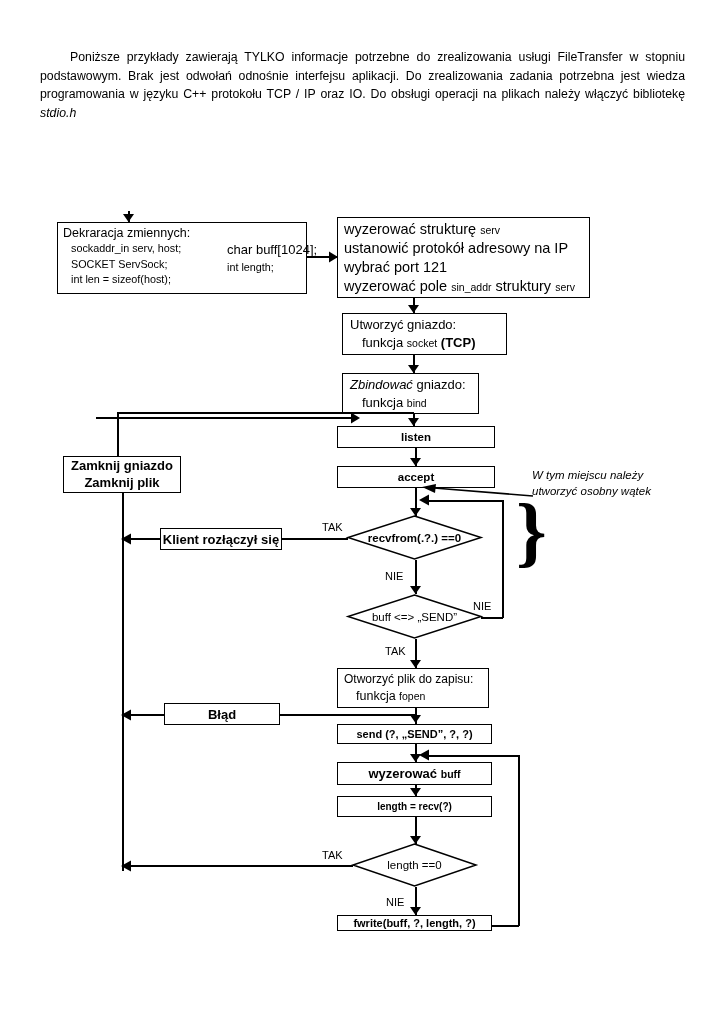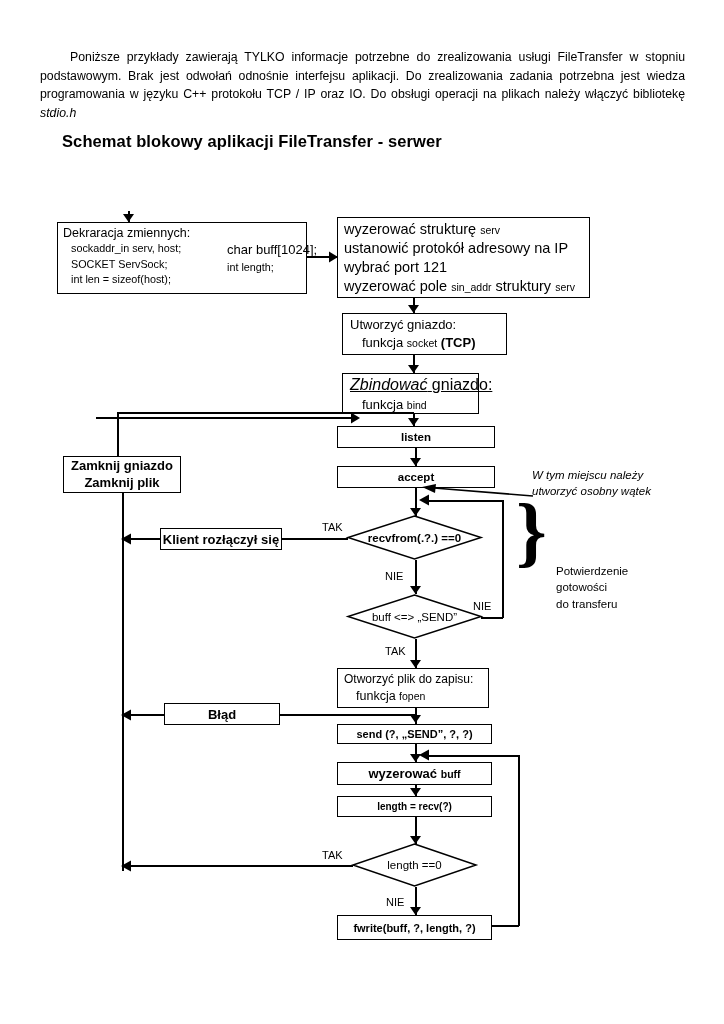--- a/index.html
+++ b/index.html
@@ -43,21 +43,20 @@
   .brace{position:absolute;font-size:78px;line-height:1;font-family:"Liberation Serif",serif;font-weight:bold;}
   .arrowsvg{position:absolute;overflow:visible;}
 </style>
 </head>
 <body>
 
 <div id="page">
 
   <div class="intro"><span class="indent"></span><span>Poniższe przykłady zawierają TYLKO informacje potrzebne do zrealizowania usługi FileTransfer w stopniu podstawowym. Brak jest odwołań odnośnie interfejsu aplikacji. Do zrealizowania zadania potrzebna jest wiedza programowania w języku C++ protokołu TCP / IP oraz IO. Do obsługi operacji na plikach należy włączyć bibliotekę </span><i>stdio.h</i></div>
 
-  <div class="title">Schemat blokowy aplikacji FileTransfer - serwer</div>
 
 
   <div class="node" style="left:57px;top:222px;width:250px;height:72px;padding:3px 5px 0 5px;justify-content:flex-start;">
     <span class="ln l md">Dekraracja zmiennych:</span>
     <div style="position:relative;height:48px;">
       <div style="position:absolute;left:8px;top:1px;">
         <span class="ln sm" style="font-size:10.8px;line-height:1.45;">sockaddr_in serv, host;</span>
         <span class="ln sm" style="font-size:10.8px;line-height:1.45;">SOCKET ServSock;</span>
         <span class="ln sm" style="font-size:10.8px;line-height:1.45;">int len = sizeof(host);</span>
       </div>
@@ -74,21 +73,21 @@
     <span class="ln l bg" style="line-height:1.32;">wybrać port 121</span>
     <span class="ln l bg" style="line-height:1.32;"><span>wyzerować pole</span> <span class="sm">sin_addr</span> <span>struktury</span> <span class="sm">serv</span></span>
   </div>
 
   <div class="node" style="left:342px;top:313px;width:165px;height:42px;padding:0 0 0 7px;">
     <span class="ln l md" style="font-size:13px;line-height:1.35;">Utworzyć gniazdo:</span>
     <span class="ln l md" style="font-size:13px;line-height:1.35;padding-left:12px;"><span>funkcja</span> <span class="sm">socket</span> <span class="b">(TCP)</span></span>
   </div>
 
   <div class="node" style="left:342px;top:373px;width:137px;height:41px;padding:0 0 0 7px;">
-    <span class="ln l md" style="font-size:16px;line-height:1.35;text-decoration:underline;"><span class="it">Zbindować</span> <span>gniazdo:</span></span>
+    <span class="ln l md" style="font-size:13px;line-height:1.35;"><span class="it">Zbindować</span> <span>gniazdo:</span></span>
     <span class="ln l md" style="font-size:13px;line-height:1.35;padding-left:12px;"><span>funkcja</span> <span class="sm">bind</span></span>
   </div>
 
   <div class="node" style="left:337px;top:426px;width:158px;height:22px;">
     <span class="ln c" style="font-size:11.5px;">listen</span>
   </div>
 
   <div class="node" style="left:63px;top:456px;width:118px;height:37px;">
     <span class="ln c md" style="font-size:13px;line-height:1.3;">Zamknij gniazdo</span>
     <span class="ln c md" style="font-size:13px;line-height:1.3;">Zamknij plik</span>
@@ -116,21 +115,21 @@
   </div>
 
   <div class="node" style="left:337px;top:762px;width:155px;height:23px;">
     <span class="ln c" style="font-size:13px;"><span>wyzerować</span> <span class="sm">buff</span></span>
   </div>
 
   <div class="node" style="left:337px;top:796px;width:155px;height:21px;">
     <span class="ln c" style="font-size:10px;">length = recv(?)</span>
   </div>
 
-  <div class="node" style="left:337px;top:915px;width:155px;height:25px;">
+  <div class="node" style="left:337px;top:915px;width:155px;height:16px;">
     <span class="ln c" style="font-size:11px;">fwrite(buff, ?, length, ?)</span>
   </div>
 
   <div class="dia" style="left:347px;top:515px;width:135px;height:45px;font-weight:bold;">
     <svg width="135" height="45" viewBox="0 0 135 45">
         <polygon points="67.5,1 134,22.5 67.5,44 1,22.5" fill="#fff" stroke="#000" stroke-width="1.5"></polygon>
       </svg>
     <div class="dtext">recvfrom(.?.) ==0</div>
   </div>
 
@@ -267,19 +266,14 @@
   <div class="note" style="left:532px;top:468px;">
     <div>W tym miejscu należy</div>
     <div>utworzyć osobny wątek</div>
   </div>
   <svg class="arrowsvg" style="left:420px;top:484px;width:115px;height:14px;">
     <line x1="113" y1="12" x2="14" y2="4" stroke="#000" stroke-width="1.6"></line>
     <polygon points="2,3 16,0 15,9" fill="#000"></polygon>
   </svg>
 
   <div class="brace" style="left:516px;top:492px;">}</div>
-  <div class="note2" style="left:556px;top:563px;">
-    <div>Potwierdzenie</div>
-    <div>gotowości</div>
-    <div>do transferu</div>
-  </div>
 
 </div>
 
 </body></html>

